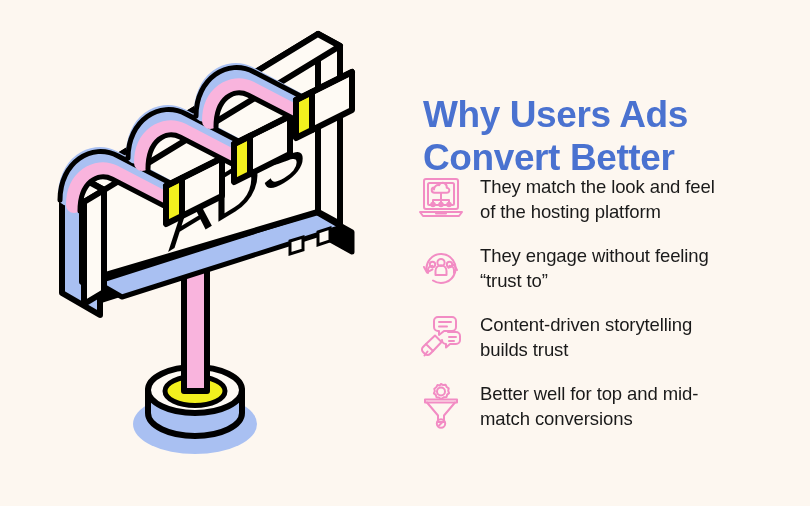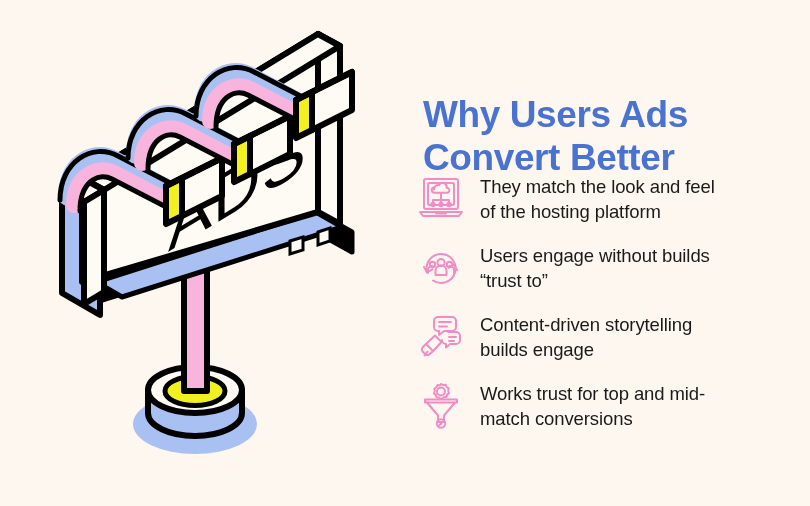--- a/index.html
+++ b/index.html
@@ -208,21 +208,21 @@
               <circle cx="23" cy="19.5" r="3.6"></circle>
               <path d="M17.5 32 v-4.2 a5.5 5.5 0 0 1 11 0 V32 Z"></path>
               <circle cx="14.5" cy="21.5" r="2.7"></circle>
               <path d="M10 30 v-3 a4.5 4.5 0 0 1 4.5-4.3"></path>
               <circle cx="31.5" cy="21.5" r="2.7"></circle>
               <path d="M36 30 v-3 a4.5 4.5 0 0 0-4.5-4.3"></path>
             </g>
           </svg>
         </span>
         <div class="benefit-text">
-          <span>Users engage without builds</span><br>
+          <span>They engage without feeling</span><br>
           <span>“trust to”</span>
         </div>
       </div>
 
       <div class="benefit">
         <span class="benefit-icon">
           <svg viewBox="0 0 46 48" xmlns="http://www.w3.org/2000/svg">
             <g fill="none" stroke="#f28cc4" stroke-width="2" stroke-linejoin="round" stroke-linecap="round">
               <path d="M20 5 h14 a4 4 0 0 1 4 4 v6 a4 4 0 0 1-4 4 h-8 l-5 4 v-4 h-1 a4 4 0 0 1-4-4 V9 a4 4 0 0 1 4-4 Z"></path>
               <path d="M21 10 h12"></path>
@@ -231,38 +231,38 @@
               <path d="M31 25 h7"></path>
               <path d="M31 29 h5"></path>
               <path d="M17 23.5 l-9 8.5 l7 7 l8.5-9 Z"></path>
               <path d="M8 32 l-3 3 a3.5 3.5 0 0 0 0 5 l2 2 a3.5 3.5 0 0 0 5 0 l3-3"></path>
               <path d="M9.5 39.5 l-3 4"></path>
             </g>
           </svg>
         </span>
         <div class="benefit-text">
           <span>Content-driven storytelling</span><br>
-          <span>builds engage</span>
+          <span>builds trust</span>
         </div>
       </div>
 
       <div class="benefit">
         <span class="benefit-icon">
           <svg viewBox="0 0 46 48" xmlns="http://www.w3.org/2000/svg">
             <g fill="none" stroke="#f28cc4" stroke-width="2" stroke-linejoin="round" stroke-linecap="round">
               <path d="M23 3 l2.2 1.1 l2.4-.3 l1.1 2.2 l2 1.4 l-.5 2.4 l.9 2.3 l-1.9 1.5 l-.7 2.3 l-2.4 .3 L23 18 l-2.1-1.5 l-2.4-.3 l-.7-2.3 l-1.9-1.5 l.9-2.3 l-.5-2.4 l2-1.4 l1.1-2.2 l2.4 .3 Z"></path>
               <circle cx="23" cy="10.5" r="4"></circle>
               <path d="M7 18.5 h32 v3 H7 Z"></path>
               <path d="M9 21.5 l11 13 v6.5 h6 v-6.5 l11-13"></path>
               <circle cx="23" cy="42.5" r="4.2"></circle>
               <path d="M21 44.5 l4-4"></path>
             </g>
           </svg>
         </span>
         <div class="benefit-text">
-          <span>Works trust for top and mid-</span><br>
+          <span>Better well for top and mid-</span><br>
           <span>match conversions</span>
         </div>
       </div>
 
     </div>
   </div>
 </div>
 
 </body></html>

